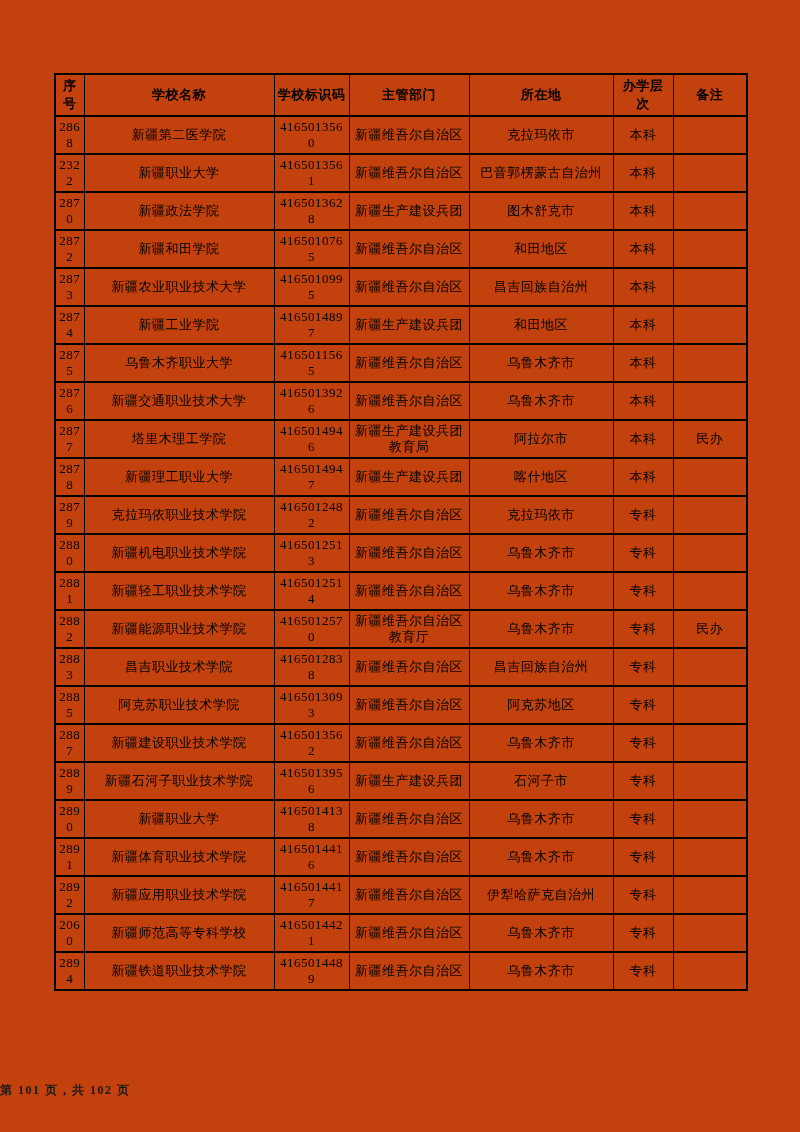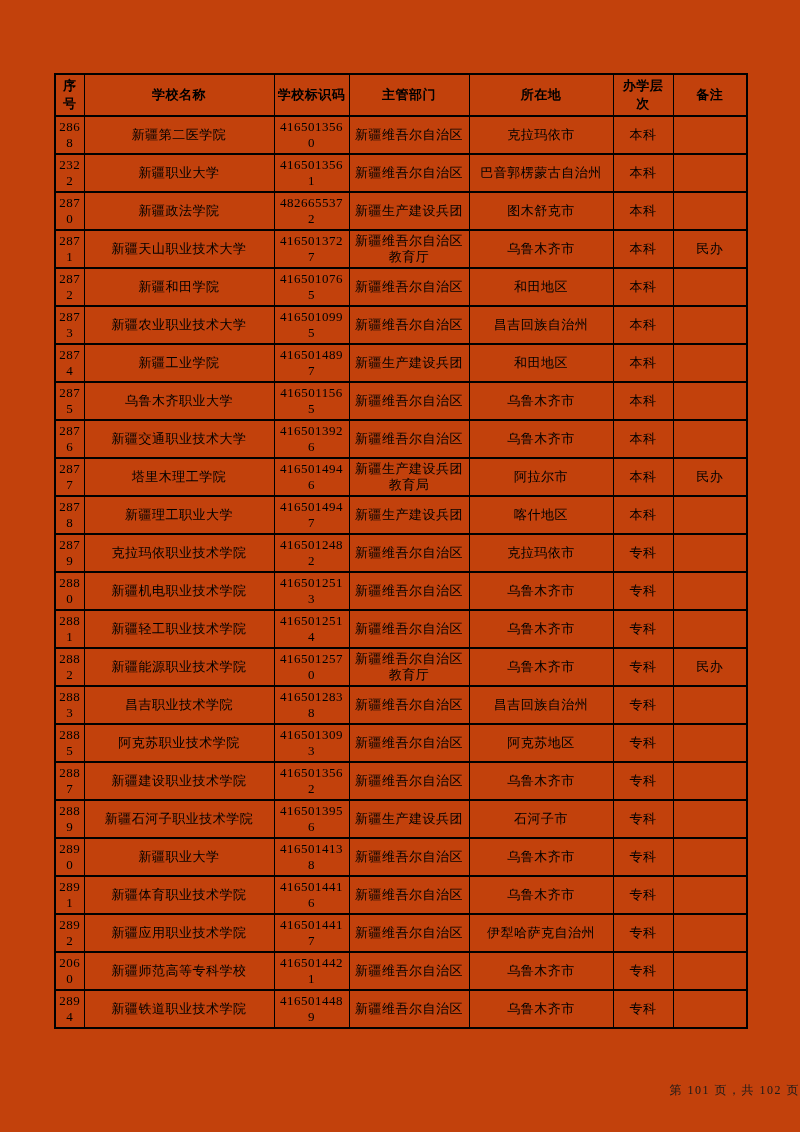--- a/index.html
+++ b/index.html
@@ -49,24 +49,25 @@
     font-size: 13px;
     line-height: 16px;
     letter-spacing: 0.5px;
     word-break: break-all;
   }
   .footer {
     position: absolute;
     left: 0;
     right: 0;
     top: 1082px;
-    text-align: right;
+    text-align: left;
     font-size: 12px;
     letter-spacing: 1.5px;
     color: #1a1a1a;
+    font-weight: bold;
   }
 </style>
 </head>
 <body>
 
 <div class="page">
 
   <table class="school-table">
     <colgroup>
       <col style="width:29px">
@@ -105,36 +106,27 @@
     <td>4165013561</td>
     <td>新疆维吾尔自治区</td>
     <td>巴音郭楞蒙古自治州</td>
     <td>本科</td>
     <td></td>
   </tr>
 
   <tr>
     <td>2870</td>
     <td>新疆政法学院</td>
-    <td>4826655372</td>
+    <td>4165013628</td>
     <td>新疆生产建设兵团</td>
     <td>图木舒克市</td>
     <td>本科</td>
     <td></td>
   </tr>
 
-  <tr>
-    <td>2871</td>
-    <td>新疆天山职业技术大学</td>
-    <td>4165013727</td>
-    <td>新疆维吾尔自治区教育厅</td>
-    <td>乌鲁木齐市</td>
-    <td>本科</td>
-    <td>民办</td>
-  </tr>
 
   <tr>
     <td>2872</td>
     <td>新疆和田学院</td>
     <td>4165010765</td>
     <td>新疆维吾尔自治区</td>
     <td>和田地区</td>
     <td>本科</td>
     <td></td>
   </tr>

